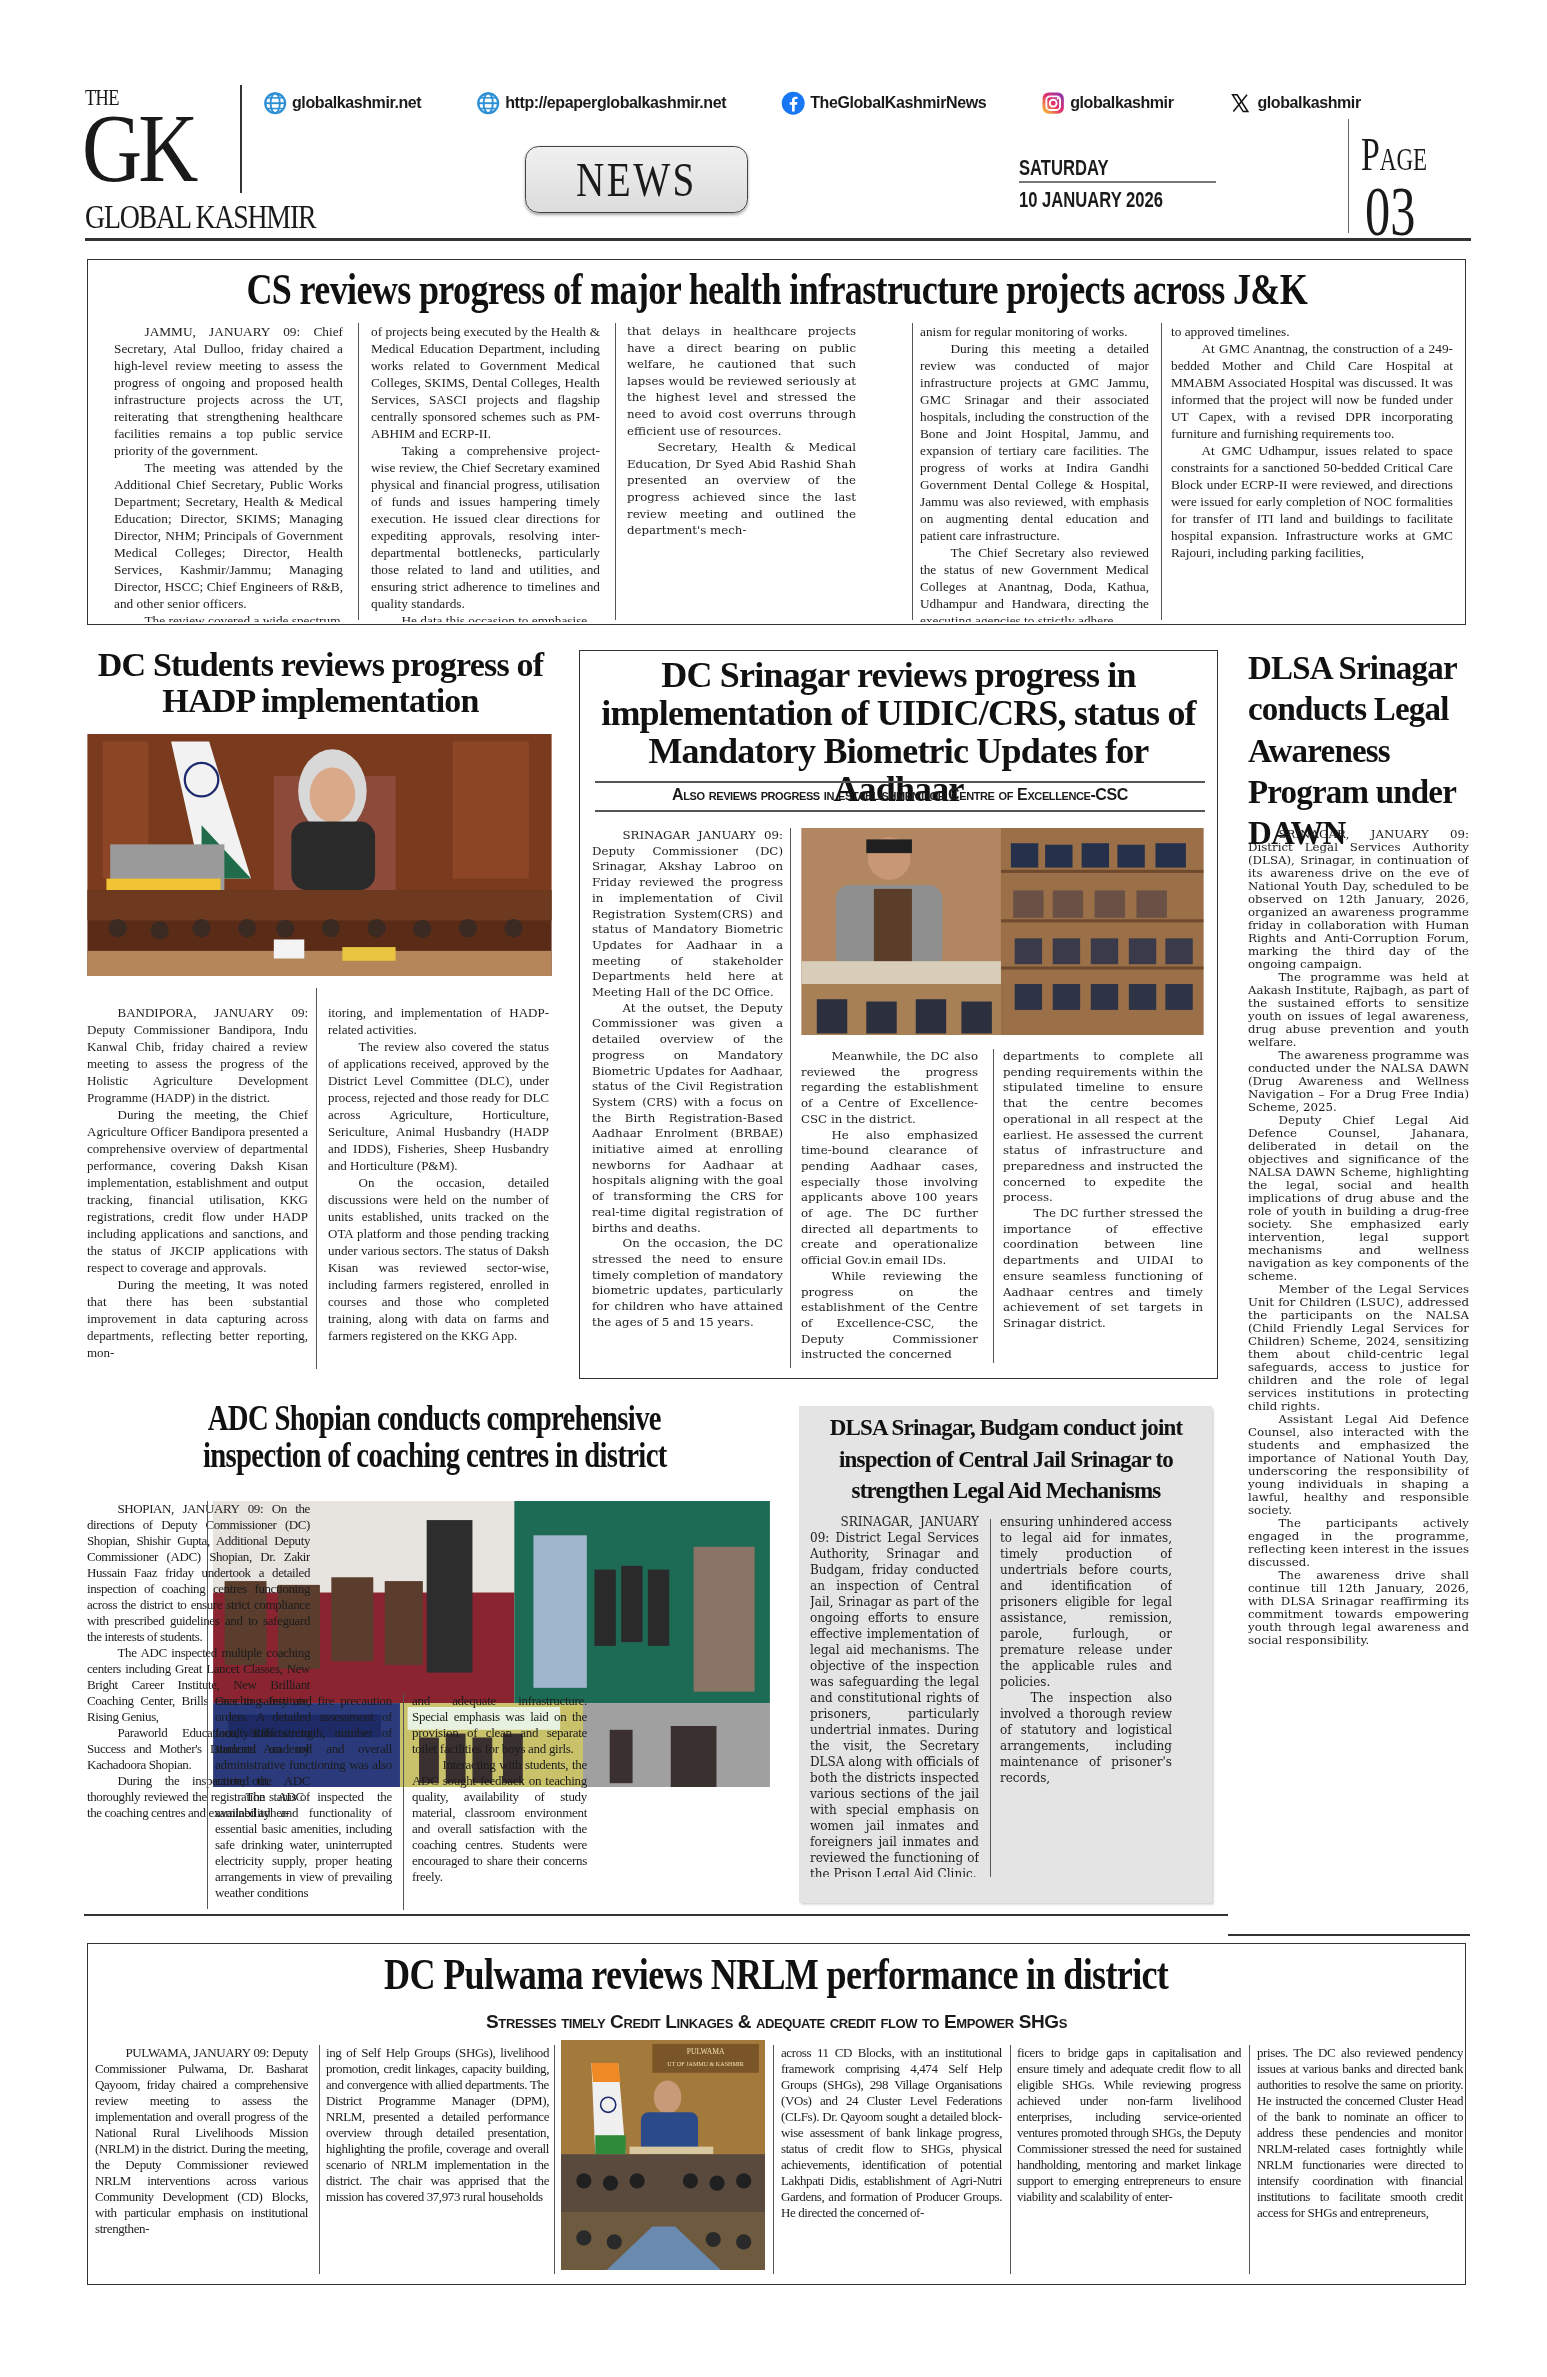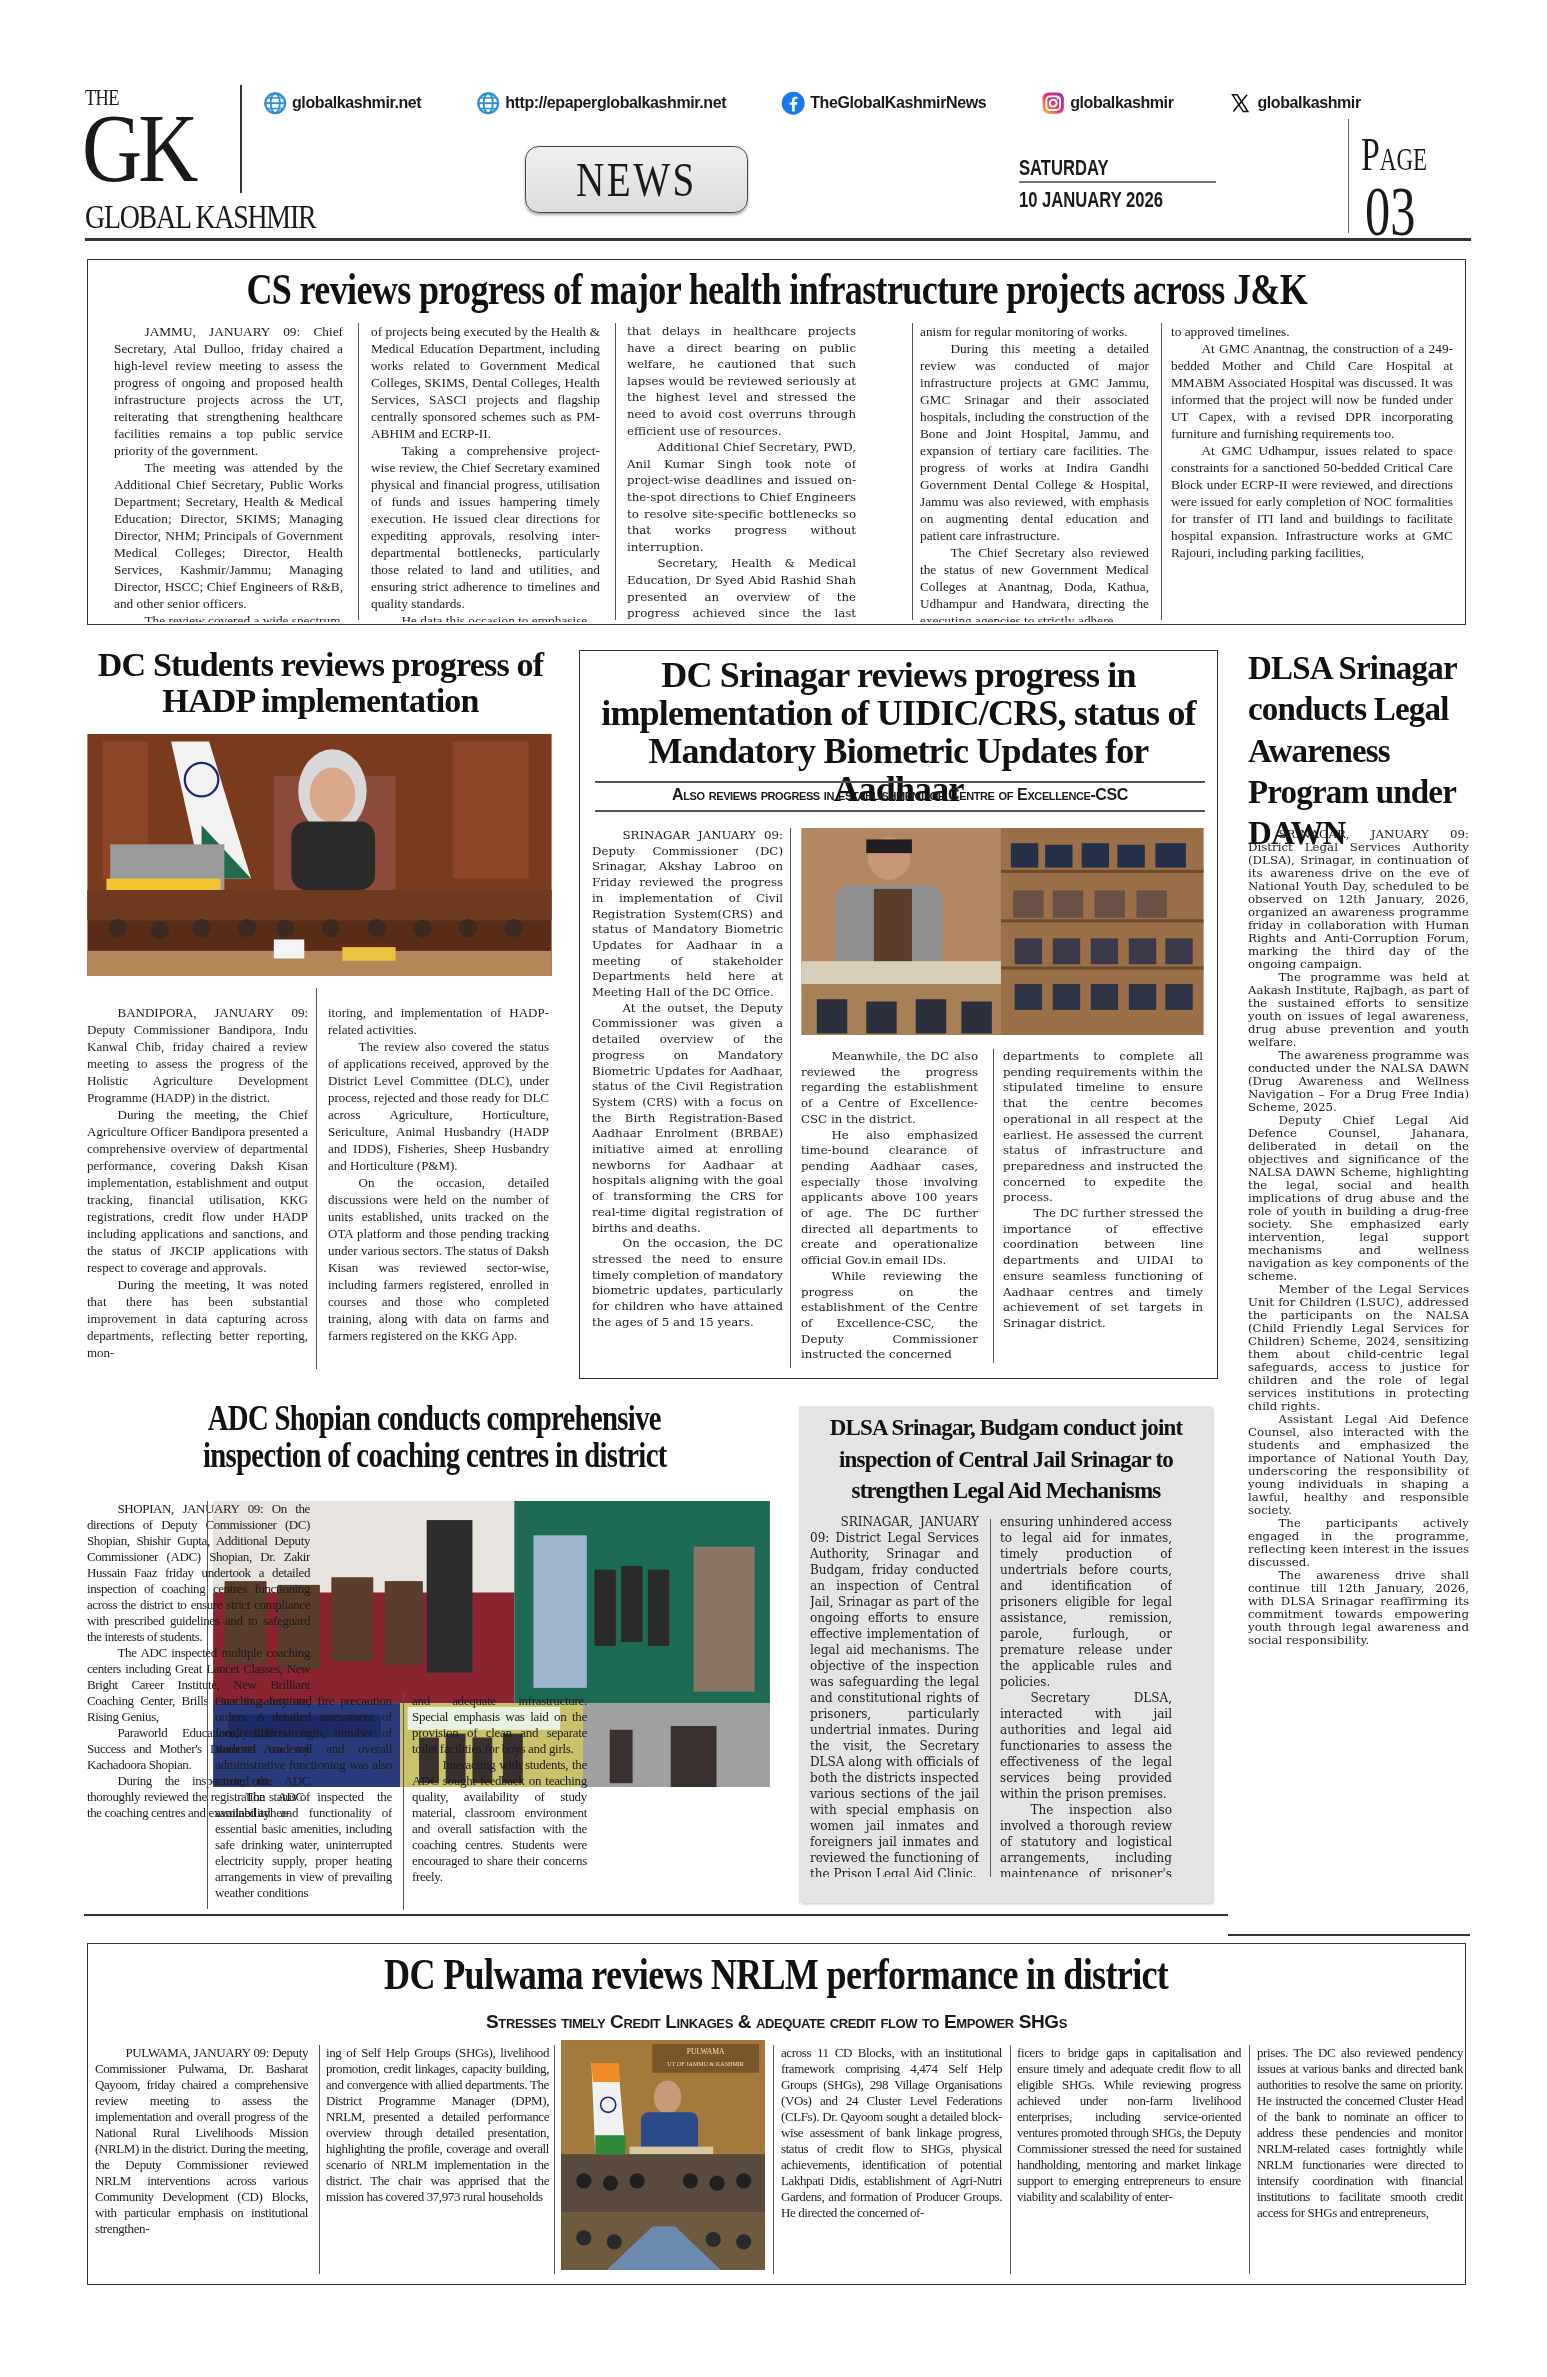--- a/index.html
+++ b/index.html
@@ -168,21 +168,20 @@
   </div>
 <div class="abs col-rule" style="left:358px;top:323px;height:297px"></div>
 <div class="abs body-text cs-col" style="left:371px">
     <p style="text-indent: 0px;">of projects being executed by the Health &amp; Medical Education Department, including works related to Government Medical Colleges, SKIMS, Dental Colleges, Health Services, SASCI projects and flagship centrally sponsored schemes such as PM-ABHIM and ECRP-II.</p>
     <p>Taking a comprehensive project-wise review, the Chief Secretary examined physical and financial progress, utilisation of funds and issues hampering timely execution. He issued clear directions for expediting approvals, resolving inter-departmental bottlenecks, particularly those related to land and utilities, and ensuring strict adherence to timelines and quality standards.</p>
     <p>He data this occasion to emphasise</p>
   </div>
 <div class="abs col-rule" style="left:615px;top:323px;height:297px"></div>
 <div class="abs body-text cs-col" style="left:627px;font-family:'DejaVu Serif',serif;font-size:11.8px;line-height:16.6px">
     <p style="text-indent: 0px;">that delays in healthcare projects have a direct bearing on public welfare, he cautioned that such lapses would be reviewed seriously at the highest level and stressed the need to avoid cost overruns through efficient use of resources.</p>
-    <p>Additional Chief Secretary, PWD, Anil Kumar Singh took note of project-wise deadlines and issued on-the-spot directions to Chief Engineers to resolve site-specific bottlenecks so that works progress without interruption.</p>
     <p>Secretary, Health &amp; Medical Education, Dr Syed Abid Rashid Shah presented an overview of the progress achieved since the last review meeting and outlined the department's mech-</p>
   </div>
 <div class="abs col-rule" style="left:912px;top:323px;height:297px"></div>
 <div class="abs body-text cs-col" style="left:860px;left:859px;width:0"></div>
 
 <div class="abs body-text cs-col" style="left:920px;width:229px">
     <p style="text-indent: 0px;">anism for regular monitoring of works.</p>
     <p>During this meeting a detailed review was conducted of major infrastructure projects at GMC Jammu, GMC Srinagar and their associated hospitals, including the construction of the Bone and Joint Hospital, Jammu, and expansion of tertiary care facilities. The progress of works at Indira Gandhi Government Dental College &amp; Hospital, Jammu was also reviewed, with emphasis on augmenting dental education and patient care infrastructure.</p>
     <p>The Chief Secretary also reviewed the status of new Government Medical Colleges at Anantnag, Doda, Kathua, Udhampur and Handwara, directing the executing agencies to strictly adhere</p>
   </div>
@@ -385,21 +384,20 @@
 <div class="abs shop-rule"></div>
 
 <div class="abs jail-box"></div>
 <div class="abs headline jail-head">DLSA Srinagar, Budgam conduct joint inspection of Central Jail Srinagar to strengthen Legal Aid Mechanisms</div>
 <div class="abs body-text jail-col" style="left:810px;top:1514px;height:363px">
     <p>SRINAGAR, JANUARY 09: District Legal Services Authority, Srinagar and Budgam, friday conducted an inspection of Central Jail, Srinagar as part of the ongoing efforts to ensure effective implementation of legal aid mechanisms. The objective of the inspection was safeguarding the legal and constitutional rights of prisoners, particularly undertrial inmates. During the visit, the Secretary DLSA along with officials of both the districts inspected various sections of the jail with special emphasis on women jail inmates and foreigners jail inmates and reviewed the functioning of the Prison Legal Aid Clinic.</p>
   </div>
 <div class="abs col-rule" style="left:990px;top:1519px;height:358px"></div>
 <div class="abs body-text jail-col" style="left:1000px;top:1514px;height:363px;width:172px">
     <p style="text-indent: 0px;">ensuring unhindered access to legal aid for inmates, timely production of undertrials before courts, and identification of prisoners eligible for legal assistance, remission, parole, furlough, or premature release under the applicable rules and policies.</p>
-    <p>Secretary DLSA, interacted with jail authorities and legal aid functionaries to assess the effectiveness of the legal services being provided within the prison premises.</p>
     <p>The inspection also involved a thorough review of statutory and logistical arrangements, including maintenance of prisoner's records,</p>
   </div>
 
 <div class="abs box pul-box"></div>
 <div class="abs headline pul-head"><span class="hl-cond">DC Pulwama reviews NRLM performance in district</span></div>
 <div class="abs subdeck pul-deck">Stresses timely Credit Linkages &amp; adequate credit flow to Empower SHGs</div>
 <div class="abs body-text pul-col" style="left:95px;width:213px;letter-spacing:-0.4px">
     <p>PULWAMA, JANUARY 09: Deputy Commissioner Pulwama, Dr. Basharat Qayoom, friday chaired a comprehensive review meeting to assess the implementation and overall progress of the National Rural Livelihoods Mission (NRLM) in the district. During the meeting, the Deputy Commissioner reviewed NRLM interventions across various Community Development (CD) Blocks, with particular emphasis on institutional strengthen-</p>
   </div>
 <div class="abs col-rule" style="left:319px;top:2045px;height:229px"></div>

